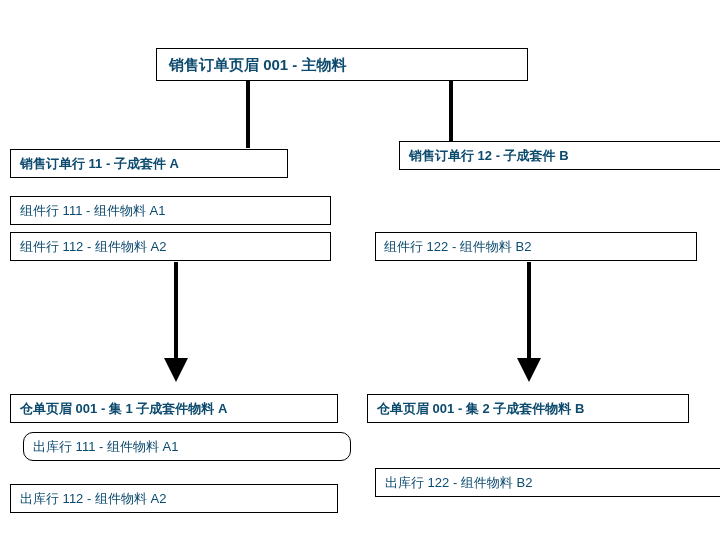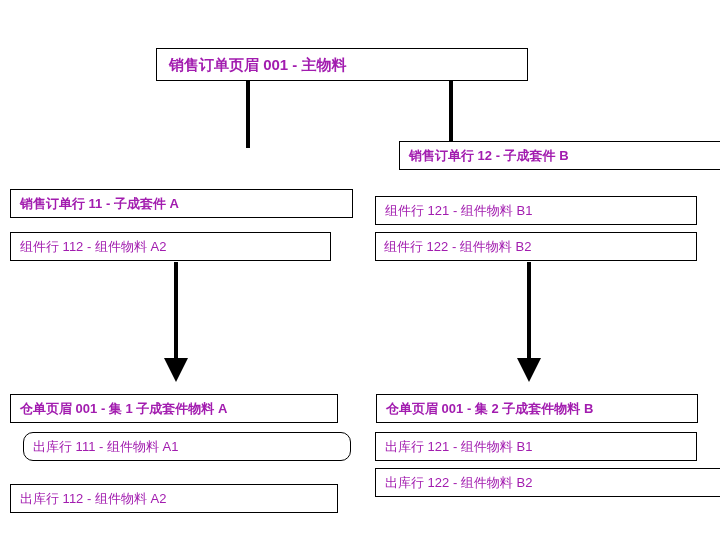--- a/index.html
+++ b/index.html
@@ -19,21 +19,21 @@
     height: 540px;
   }
   .box {
     position: absolute;
     box-sizing: border-box;
     border: 1px solid #000000;
     background: #ffffff;
     height: 29px;
     line-height: 27px;
     font-size: 13px;
-    color: #a21caf;
+    color: #0c4a6e;
     padding-left: 9px;
     white-space: nowrap;
     overflow: hidden;
   }
   .box.bold {
     font-weight: bold;
   }
   .box.header-box {
     height: 33px;
     line-height: 31px;
@@ -55,46 +55,45 @@
 <body>
 
 <div id="diagram">
 
   <div class="box header-box" style="left:156px; top:48px; width:372px;">销售订单页眉 001 - 主物料</div>
 
   <div class="vline" style="left:246px; top:80px; height:68px;"></div>
 
   <div class="vline" style="left:449px; top:80px; height:68px;"></div>
 
-  <div class="box bold" style="left:10px; top:149px; width:343px;margin-top:40px;">销售订单行 11 - 子成套件 A</div>
+  <div class="box bold" style="left:10px; top:149px; width:278px;">销售订单行 11 - 子成套件 A</div>
 
+  <div class="box" style="left:10px; top:196px; width:321px;">组件行 111 - 组件物料 A1</div>
 
   <div class="box" style="left:10px; top:232px; width:321px;">组件行 112 - 组件物料 A2</div>
 
   <svg class="arrow-svg" style="left:160px; top:262px;" width="32" height="122" viewBox="0 0 32 122">
     <line x1="16" y1="0" x2="16" y2="100" stroke="#000000" stroke-width="4"></line>
     <polygon points="16,120 4,96 28,96" fill="#000000"></polygon>
   </svg>
 
   <div class="box bold" style="left:10px; top:394px; width:328px;">仓单页眉 001 - 集 1 子成套件物料 A</div>
 
   <div class="box" style="left:23px; top:432px; width:328px;border-radius:10px;">出库行 111 - 组件物料 A1</div>
 
   <div class="box" style="left:10px; top:468px; width:328px;margin-top:16px;">出库行 112 - 组件物料 A2</div>
 
   <div class="box bold" style="left:375px; top:141px; width:322px;margin-left:24px;">销售订单行 12 - 子成套件 B</div>
 
-  <div class="box" style="left:375px; top:196px; width:322px;">组件行 121 - 组件物料 B1</div>
 
   <div class="box" style="left:375px; top:232px; width:322px;padding-left:8px;">组件行 122 - 组件物料 B2</div>
 
   <svg class="arrow-svg" style="left:513px; top:262px;" width="32" height="122" viewBox="0 0 32 122">
     <line x1="16" y1="0" x2="16" y2="100" stroke="#000000" stroke-width="4"></line>
     <polygon points="16,120 4,96 28,96" fill="#000000"></polygon>
   </svg>
 
-  <div class="box bold" style="left:376px; top:394px; width:322px;">仓单页眉 001 - 集 2 子成套件物料 B</div>
+  <div class="box bold" style="left:367px; top:394px; width:322px;">仓单页眉 001 - 集 2 子成套件物料 B</div>
 
-  <div class="box" style="left:375px; top:432px; width:322px;">出库行 121 - 组件物料 B1</div>
 
   <div class="box" style="left:375px; top:468px; width:382px;">出库行 122 - 组件物料 B2</div>
 
 </div>
 
 </body></html>

